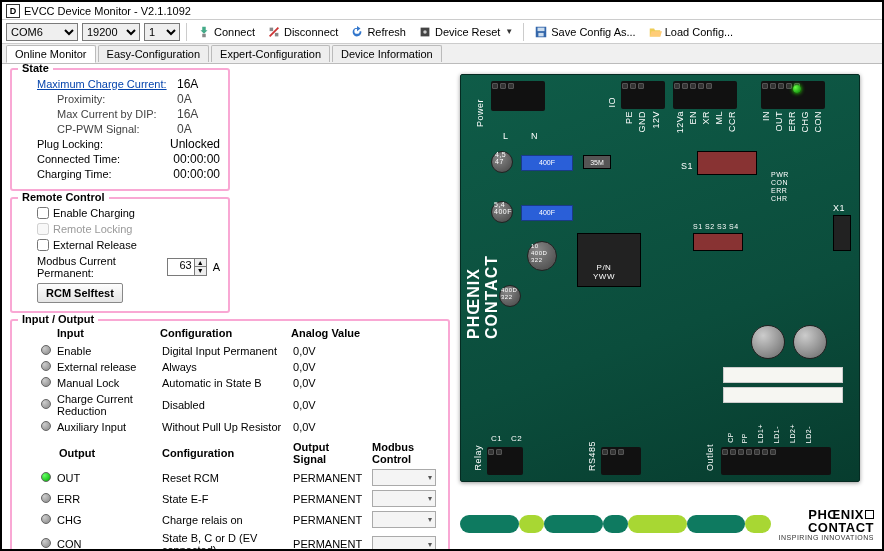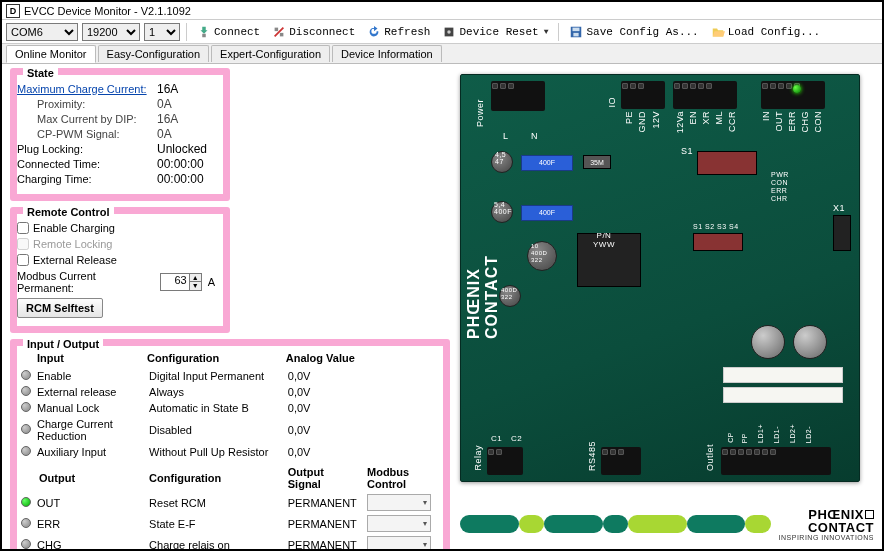--- a/index.html
+++ b/index.html
@@ -46,21 +46,20 @@
     border: 1px solid #7a7a7a;
   }
   .toolbar .tbtn {
     height: 20px;
     display: inline-flex;
     align-items: center;
     gap: 3px;
     padding: 0 4px;
     border-radius: 2px;
     cursor: pointer;
-    font-family: Liberation Mono, monospace;
   }
   .toolbar .sep { width: 1px; height: 18px; background: #ccc; margin: 0 2px; }
   .tbtn .glyph { width: 14px; height: 14px; display:inline-flex; align-items:center; justify-content:center; }
   .chev { font-size: 8px; color: #333; margin-left: 2px; }
   
   .tabstrip {
     height: 20px;
     display: flex;
     align-items: flex-start;
     background: #f0f0f0;
@@ -92,23 +91,23 @@
     padding: 4px 8px 4px 8px;
     overflow: hidden;
   }
   .right {
     flex: 1;
     position: relative;
     padding: 8px 8px 0 0;
   }
   
   .groupbox {
-    border: 7px solid #f9a8d4;
+    border: 2px solid #f9a8d4;
     border-radius: 3px;
-    padding: 6px 8px 8px 0;
+    padding: 6px 8px 8px 25px;
     margin-bottom: 6px;
     position: relative;
   }
   .groupbox > .legend {
     position: absolute;
     top: -8px;
     left: 6px;
     background: #fff;
     padding: 0 4px;
     font-weight: bold;
@@ -475,40 +474,40 @@
       <span class="pcb-label v" style="top:36px;left:326px">ERR</span>
       <span class="pcb-label v" style="top:36px;left:339px">CHG</span>
       <span class="pcb-label v" style="top:36px;left:352px">CON</span>
 
       <div class="cap-blue" style="top:80px;left:60px;width:52px;height:16px">400F</div>
       <div class="cap-round" style="top:76px;left:30px;width:22px;height:22px"></div>
       <span class="pcb-label" style="top:76px;left:34px;white-space:pre;font-size:7px">4,5
 47</span>
       <div class="chip" style="top:80px;left:122px;width:28px;height:14px;background:#555;color:#fff;font-size:7px;text-align:center;line-height:14px">35M</div>
 
-      <span class="pcb-label" style="top:71px;left:220px">S1</span>
+      <span class="pcb-label" style="top:86px;left:220px">S1</span>
       <div class="chip" style="top:76px;left:236px;width:60px;height:24px;background:#833"></div>
       <span class="pcb-label" style="top:96px;left:310px;font-size:7px">PWR</span>
       <span class="pcb-label" style="top:104px;left:310px;font-size:7px">CON</span>
       <span class="pcb-label" style="top:112px;left:310px;font-size:7px">ERR</span>
       <span class="pcb-label" style="top:120px;left:310px;font-size:7px">CHR</span>
       <span class="pcb-label" style="top:128px;left:372px">X1</span>
       <div class="chip" style="top:140px;left:372px;width:18px;height:36px;background:#222"></div>
 
       <div class="cap-blue" style="top:130px;left:60px;width:52px;height:16px">400F</div>
       <div class="cap-round" style="top:126px;left:30px;width:22px;height:22px"></div>
       <span class="pcb-label" style="top:126px;left:33px;font-size:7px;white-space:pre">5,4
 400F</span>
       <div class="cap-round" style="top:166px;left:66px;width:30px;height:30px"></div>
       <span class="pcb-label" style="top:168px;left:70px;font-size:6px;white-space:pre;line-height:7px">10
 400D
 322</span>
 
       <div class="chip" style="top:158px;left:116px;width:64px;height:54px"></div>
-      <span class="pcb-label" style="top:156px;left:132px;white-space:pre;font-size:8px;text-align:center">P/N
+      <span class="pcb-label" style="top:188px;left:132px;white-space:pre;font-size:8px;text-align:center">P/N
 YWW</span>
       <span class="pcb-label" style="top:148px;left:232px;font-size:7px">S1 S2 S3 S4</span>
       <div class="chip" style="top:158px;left:232px;width:50px;height:18px;background:#833"></div>
 
       <div class="cap-round" style="top:210px;left:38px;width:22px;height:22px"></div>
       <span class="pcb-label" style="top:212px;left:40px;font-size:6px;white-space:pre;line-height:7px">400D
 322</span>
 
       <div class="cap-round" style="top:250px;left:290px;width:34px;height:34px;background:radial-gradient(circle at 35% 30%,#ccc,#666)"></div>
       <div class="cap-round" style="top:250px;left:332px;width:34px;height:34px;background:radial-gradient(circle at 35% 30%,#ccc,#666)"></div>

